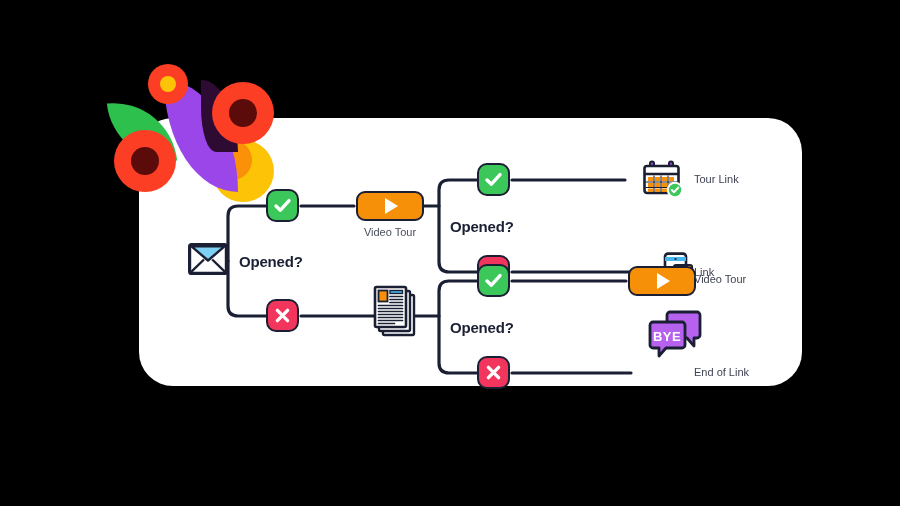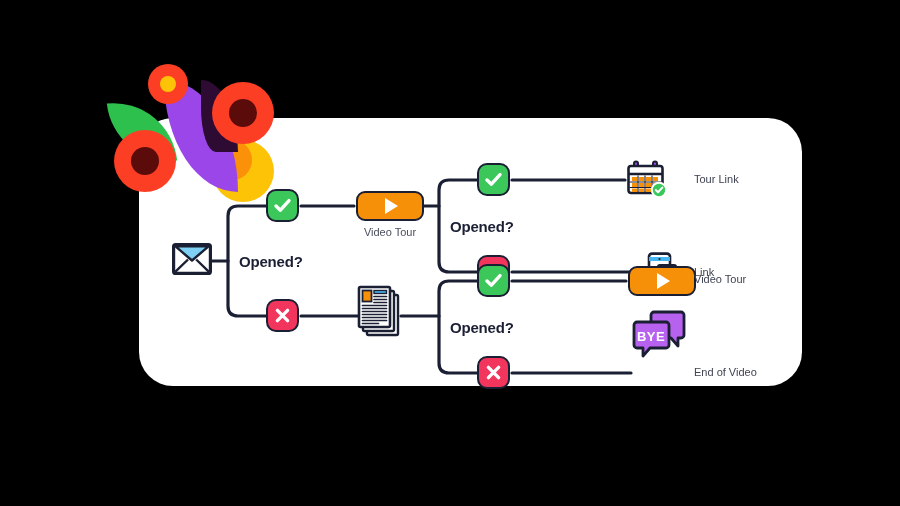--- a/index.html
+++ b/index.html
@@ -44,21 +44,21 @@
   .ring-tr-in{left:121px;top:39px;width:28px;height:28px;background:#5c0b0b;}
   .ring-bl{left:6px;top:70px;width:62px;height:62px;background:#fc3f24;}
   .ring-bl-in{left:23px;top:87px;width:28px;height:28px;background:#5c0b0b;}
   .circ-yellow{left:104px;top:80px;width:62px;height:62px;background:#fcc307;}
   .circ-orange{left:104px;top:80px;width:40px;height:40px;background:#fb9009;}
 
   
   #flow{position:absolute;left:139px;top:118px;width:663px;height:268px;}
   svg.lines{position:absolute;left:0;top:0;width:663px;height:268px;}
 
-  .node{position:absolute;}
+  .node{position:absolute;margin-left:16px;}
 
   
   .chip{
     position:absolute;width:33px;height:33px;border-radius:10px;
     border:2.5px solid #1b1f33;box-sizing:border-box;
     display:flex;align-items:center;justify-content:center;
   }
   .chip.ok{background:#3bc75a;}
   .chip.no{background:#f2355c;}
   .chip svg{display:block;}
@@ -257,16 +257,16 @@
     </div>
     <div class="rlabel" style="left:555px;top:155px;">Video Tour</div>
 
     <div class="node" style="left:493px;top:190px;">
       <svg width="55" height="52" viewBox="0 0 55 52">
         <path d="M22,4 h27 a3,3 0 0 1 3,3 v20 a3,3 0 0 1 -3,3 h-3 v8 l-7,-8 h-17 a3,3 0 0 1 -3,-3 v-20 a3,3 0 0 1 3,-3 z" fill="#b761ef" stroke="#1b1f33" stroke-width="2.8" stroke-linejoin="round"></path>
         <path d="M5,14 h29 a3,3 0 0 1 3,3 v20 a3,3 0 0 1 -3,3 h-16 l-7,8 v-8 h-6 a3,3 0 0 1 -3,-3 v-20 a3,3 0 0 1 3,-3 z" fill="#b761ef" stroke="#1b1f33" stroke-width="2.8" stroke-linejoin="round"></path>
         <text x="19" y="33" text-anchor="middle" fill="#ffffff" font-family="Liberation Sans, sans-serif" font-size="13" font-weight="bold" letter-spacing="0.4">BYE</text>
       </svg>
     </div>
-    <div class="rlabel" style="left:555px;top:248px;">End of Video</div>
+    <div class="rlabel" style="left:555px;top:248px;">End of Link</div>
 
   </div>
 </div>
 
 </body></html>

